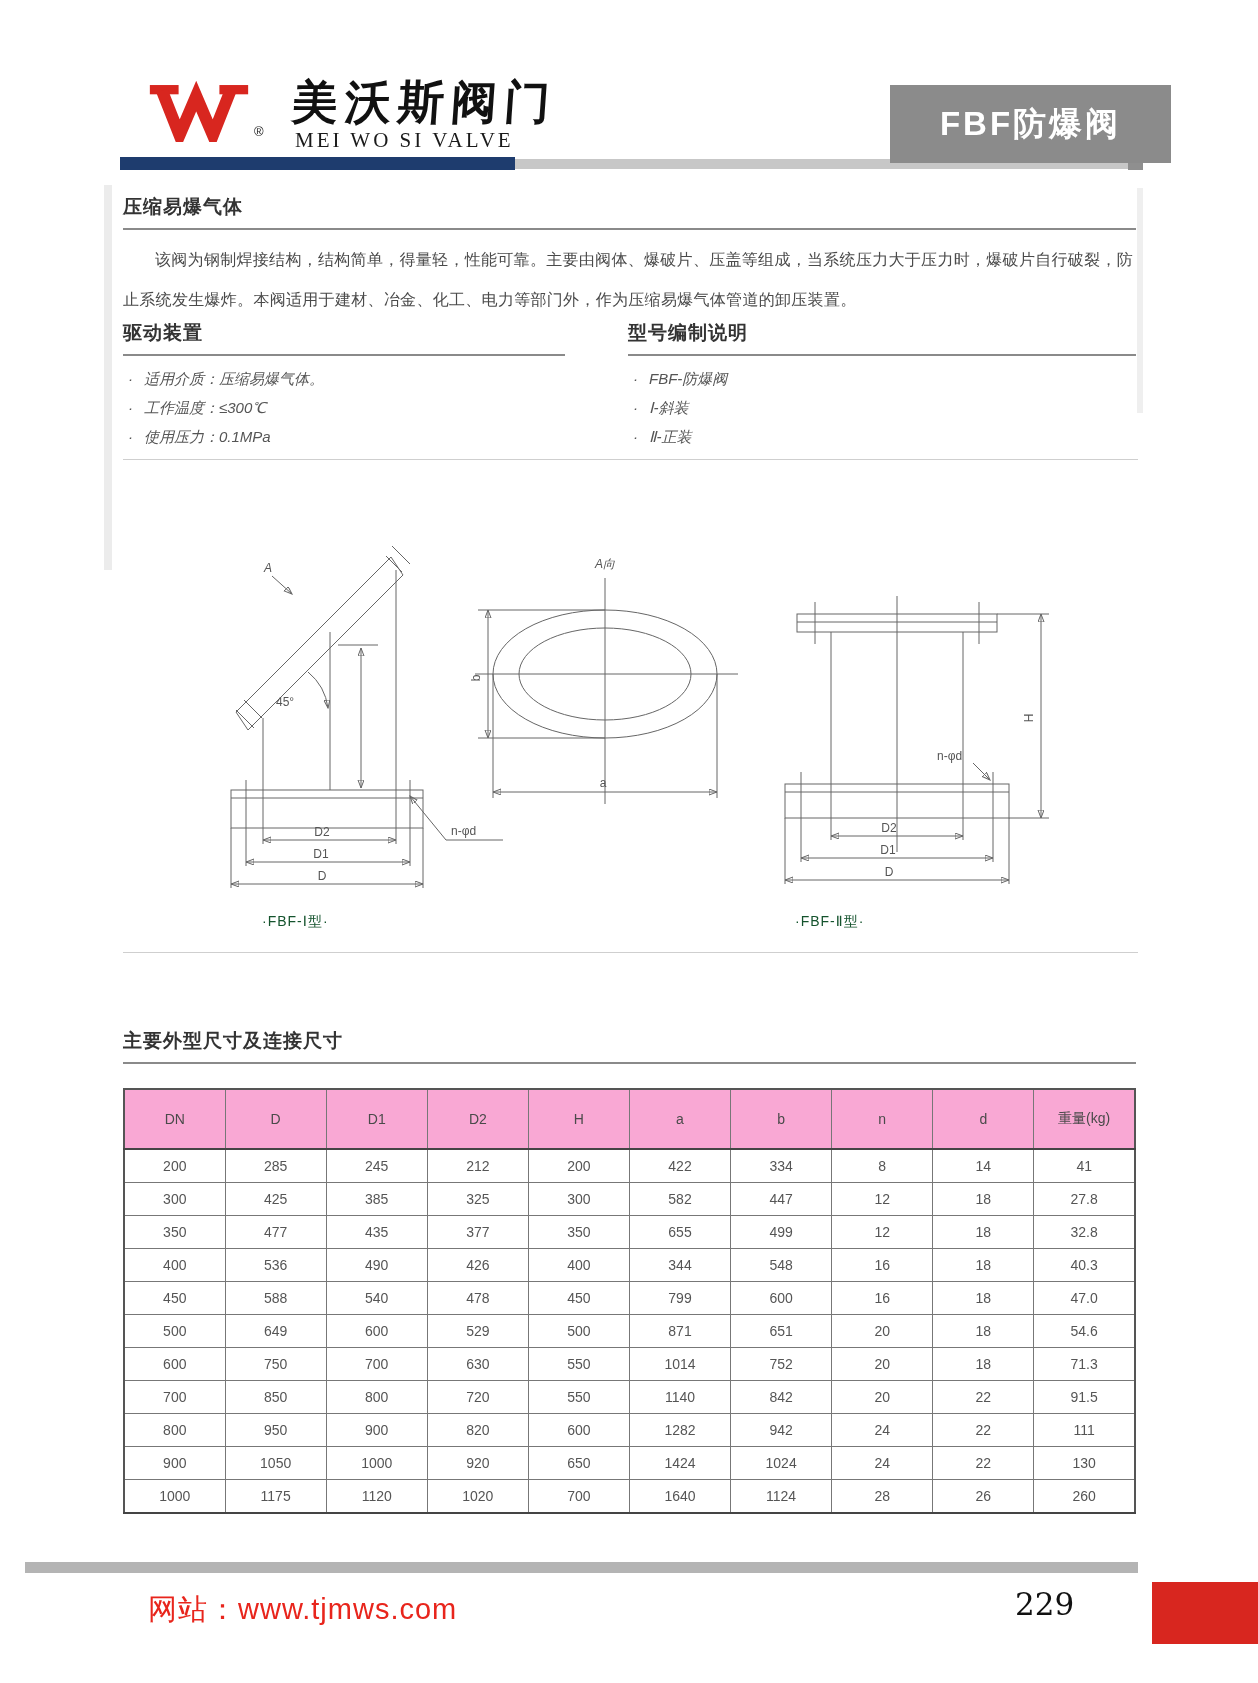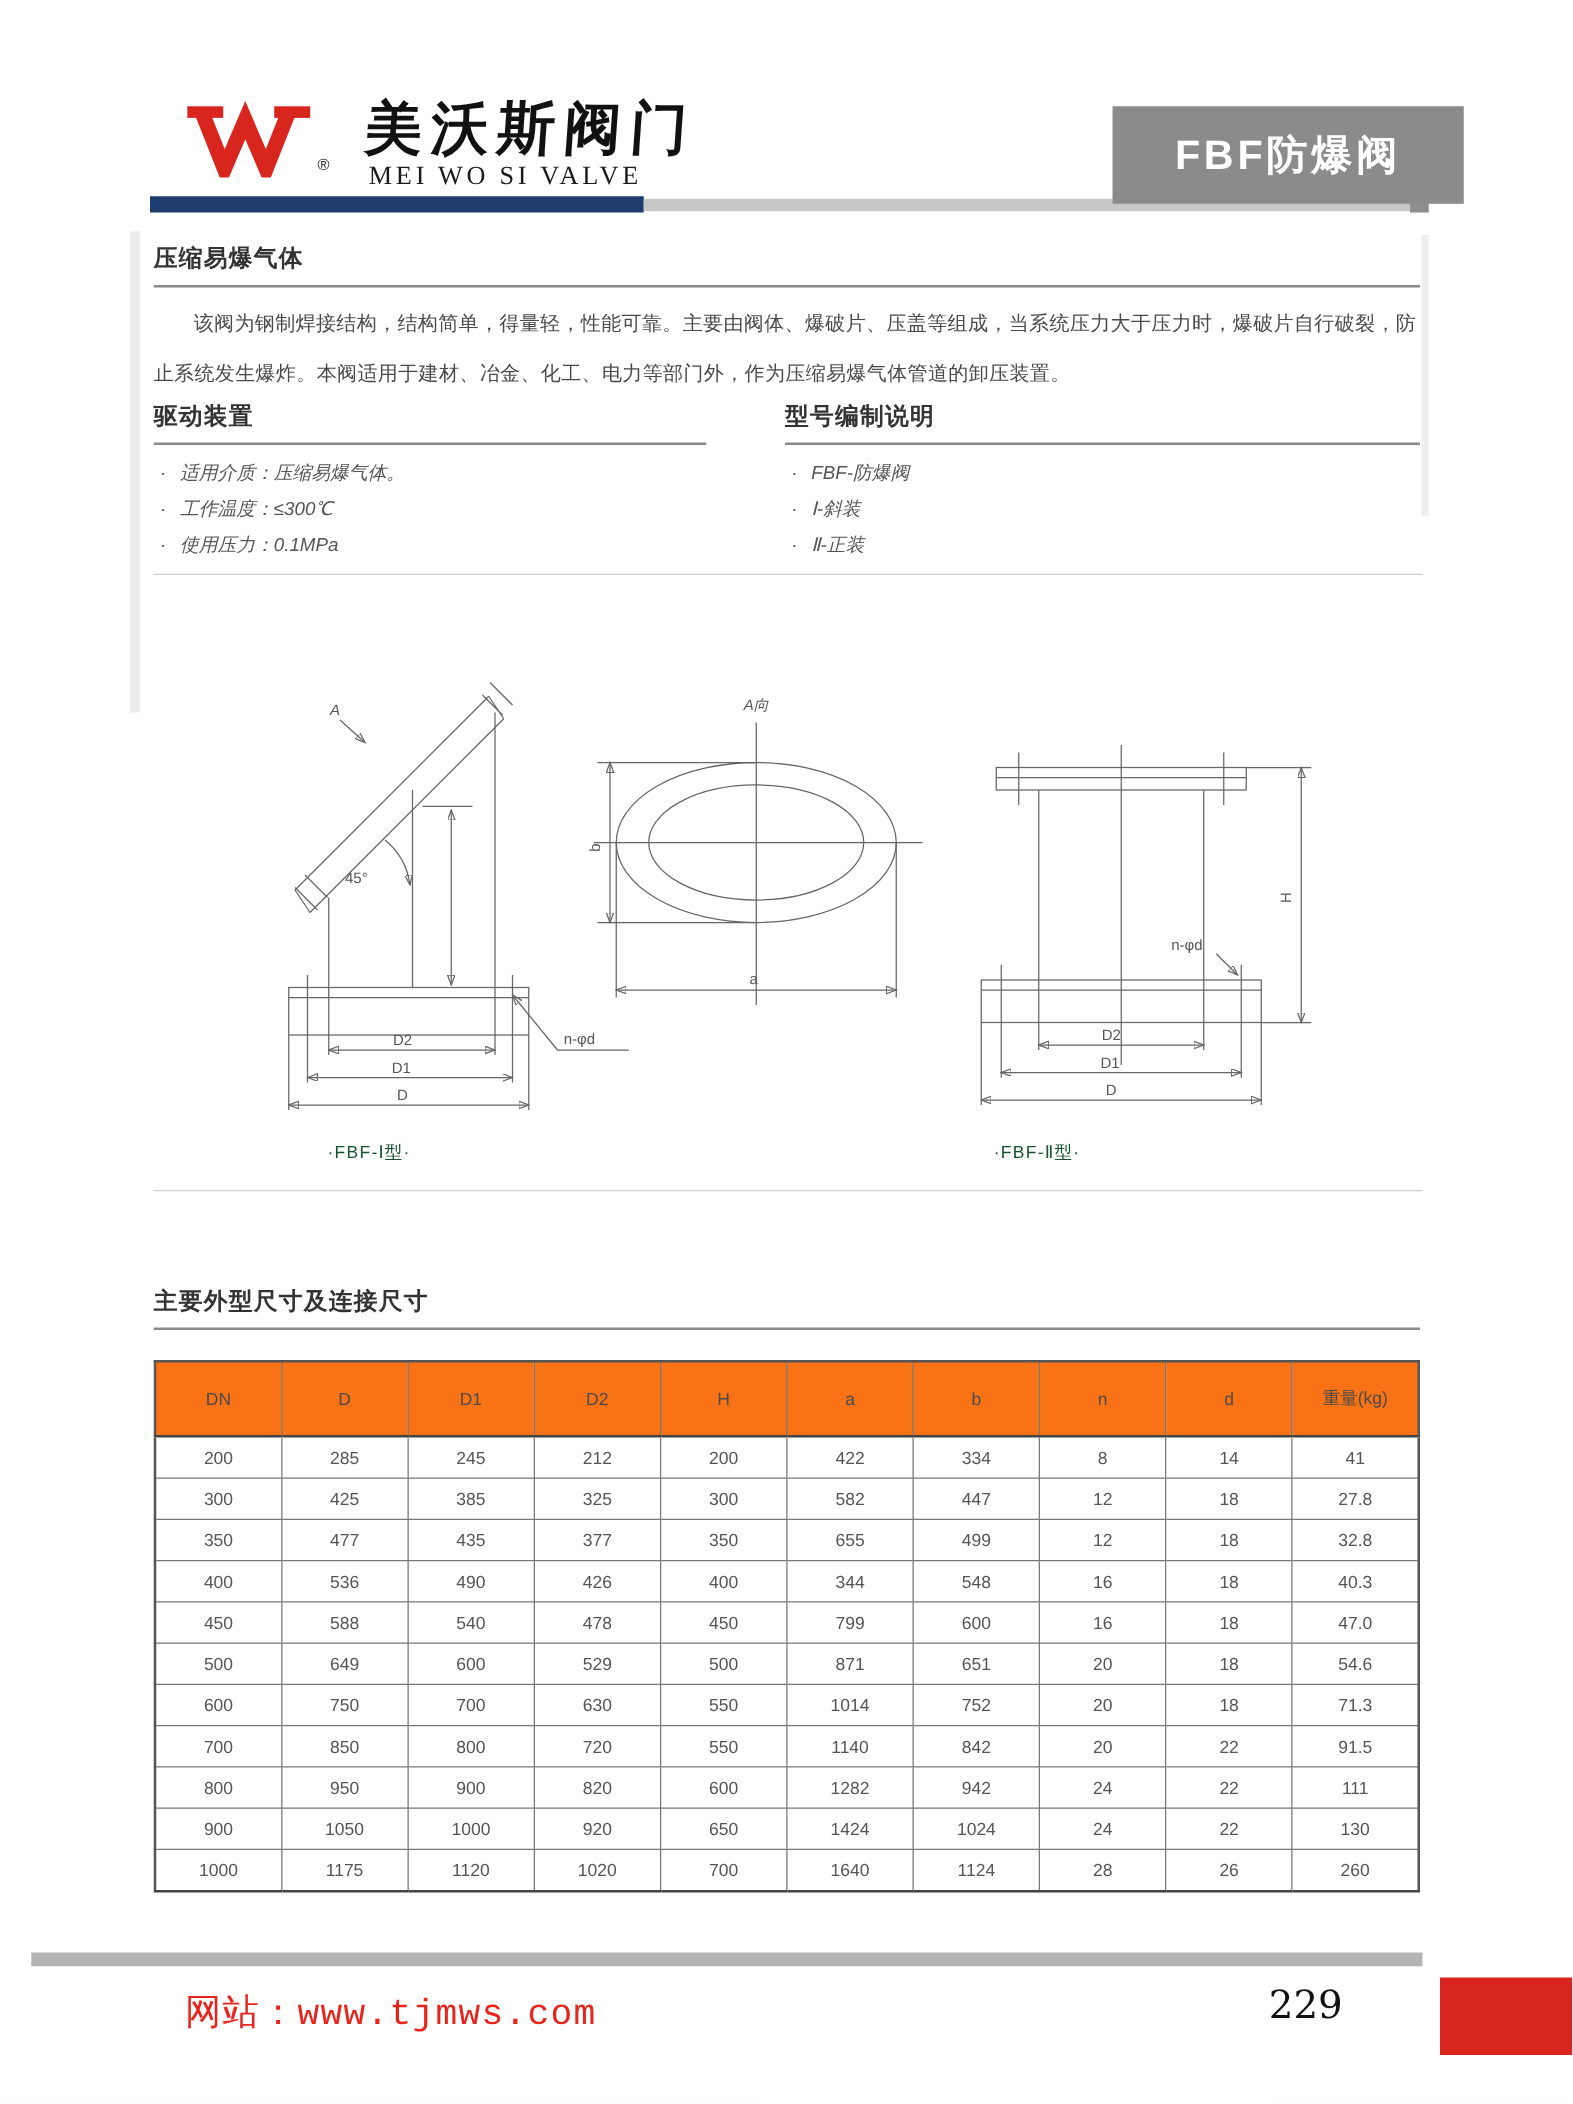--- a/index.html
+++ b/index.html
@@ -32,28 +32,28 @@
   
   svg.diagram{position:absolute;overflow:visible;}
   svg.diagram line, svg.diagram path, svg.diagram rect, svg.diagram ellipse{
       stroke:#666;stroke-width:1;fill:none;}
   svg.diagram text{fill:#555;font-size:12px;font-family:"Liberation Sans",sans-serif;stroke:none;}
   .caption{position:absolute;font-size:14px;color:#14532d;letter-spacing:1px;white-space:nowrap;margin-top:16px;}
   
   table.dims{position:absolute;left:123px;top:1088px;width:1013px;border-collapse:collapse;
              table-layout:fixed;font-size:14px;color:#555;}
   table.dims th, table.dims td{border:1px solid #777;text-align:center;font-weight:normal;}
-  table.dims thead th{background:#f97316;height:56px;border-bottom:2px solid #444;color:#4a4a4a;}
+  table.dims thead th{background:#f9a8d4;height:56px;border-bottom:2px solid #444;color:#4a4a4a;}
   table.dims tbody td{height:30px;}
   table.dims{border:2px solid #555;}
   table.dims tbody tr:last-child td{border-bottom:2px solid #444;}
   
   .footer-bar{position:absolute;left:25px;top:1562px;width:1113px;height:11px;background:#b4b4b4;}
   .website{position:absolute;left:148px;top:1590px;font-size:29px;color:#e8251c;
-           font-family:Liberation Mono, monospace;letter-spacing:1px;text-decoration:none;white-space:nowrap;}
+           font-family:Liberation Sans, sans-serif;letter-spacing:1px;text-decoration:none;white-space:nowrap;}
   .page-num{position:absolute;left:1015px;top:1586px;font-size:31px;color:#111;
             font-family:"DejaVu Serif",serif;}
   .red-block{position:absolute;left:1152px;top:1582px;width:106px;height:62px;background:#d8261f;}
 </style>
 </head>
 <body>
 
 <div class="page">
 
   <svg class="logo-mark" viewBox="0 0 110 64">

